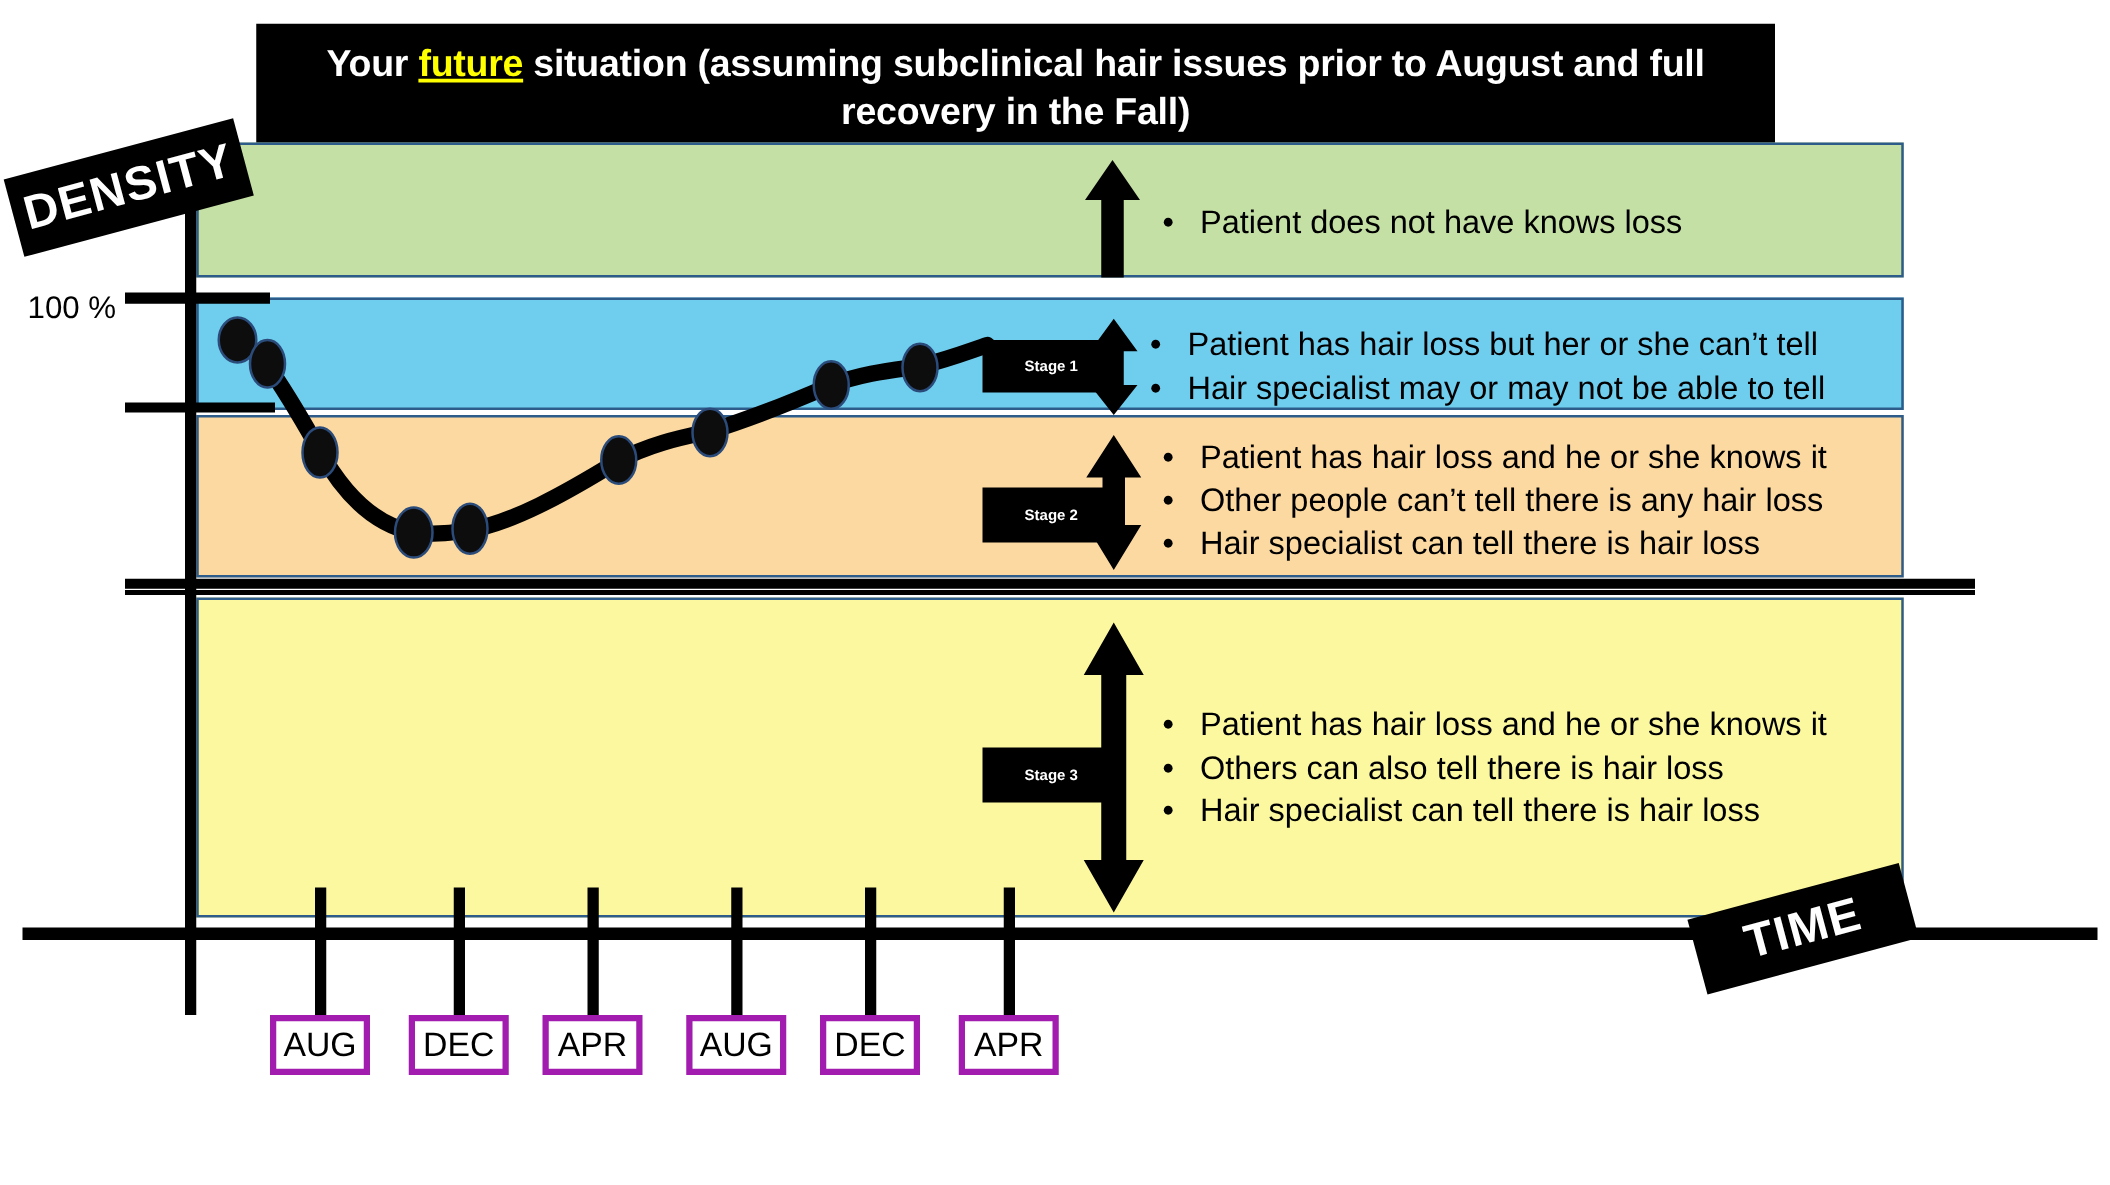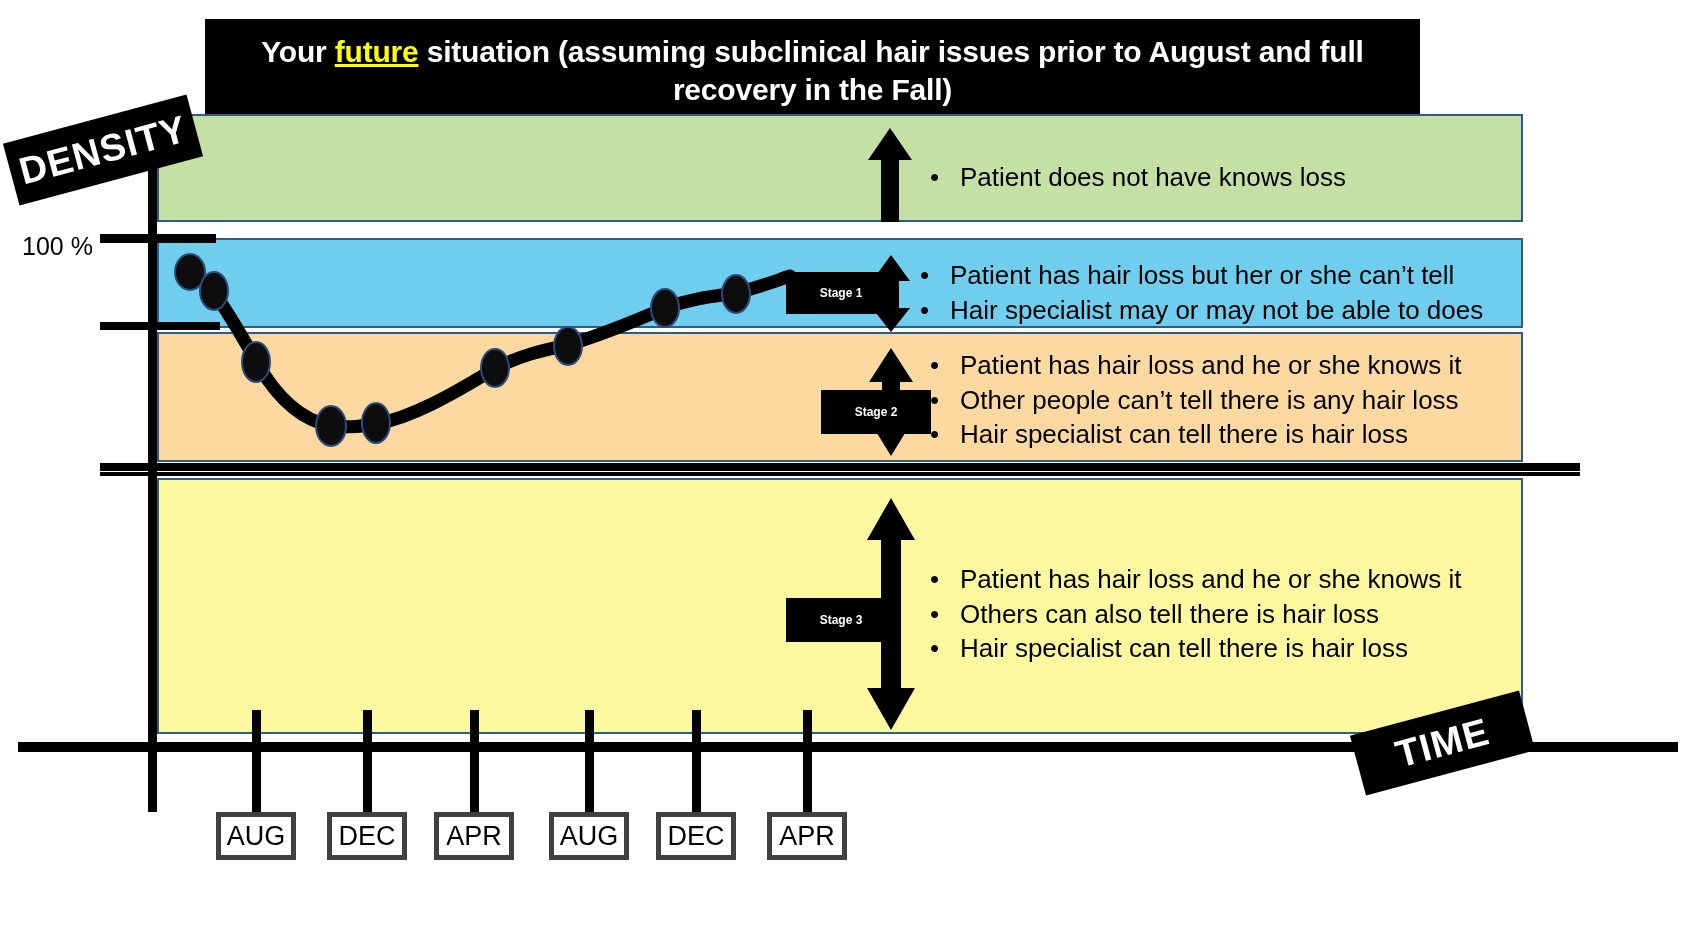--- a/index.html
+++ b/index.html
@@ -45,36 +45,36 @@
   #band-0{top:114px;height:108px;background:#c5e0a5;}
   #band-1{top:238px;height:90px;background:#6fcdee;}
   #band-2{top:332px;height:130px;background:#fbd9a0;}
   #band-3{top:478px;height:256px;background:#fbf8a0;}
 
   
   .stage-tag{position:absolute;background:#000;color:#fff;font-weight:700;
      font-size:12px;display:flex;align-items:center;justify-content:center;
      padding:3px 10px;white-space:nowrap;}
   #stage-1-tag{left:786px;top:272px;width:90px;height:36px;}
-  #stage-2-tag{left:786px;top:390px;width:90px;height:38px;margin-left:35px;}
+  #stage-2-tag{left:786px;top:390px;width:90px;height:38px;}
   #stage-3-tag{left:786px;top:598px;width:90px;height:38px;text-align:center;}
 
   
   .bullets{position:absolute;color:#000;font-size:26px;line-height:1.33;}
   .bullets .row{display:flex;align-items:flex-start;white-space:nowrap;}
   .bullets .dot{width:30px;flex:none;text-align:left;font-size:26px;}
   #bullets-0{left:930px;top:160px;}
   #bullets-1{left:920px;top:258px;}
   #bullets-2{left:930px;top:348px;}
   #bullets-3{left:930px;top:562px;}
 
   
   .xtick{position:absolute;width:9px;height:104px;background:#000;top:710px;}
   .month-box{position:absolute;top:812px;width:80px;height:48px;
-     border:5px solid #404040;background:#fff;color:#000;
+     border:5px solid #a21caf;background:#fff;color:#000;
      display:flex;align-items:center;justify-content:center;
      font-size:27px;box-sizing:border-box;}
 
   #chart-svg{position:absolute;left:0;top:0;width:1688px;height:948px;
      pointer-events:none;}
 </style>
 </head>
 <body>
 
 <div id="title-banner">
@@ -148,21 +148,21 @@
   </div>
 </div>
 
 <div class="bullets" id="bullets-1">
   <div class="row">
     <span class="dot">•</span>
     <span>Patient has hair loss but her or she can’t tell</span>
   </div>
   <div class="row">
     <span class="dot">•</span>
-    <span>Hair specialist may or may not be able to does</span>
+    <span>Hair specialist may or may not be able to tell</span>
   </div>
 </div>
 
 <div class="bullets" id="bullets-2">
   <div class="row">
     <span class="dot">•</span>
     <span>Patient has hair loss and he or she knows it</span>
   </div>
   <div class="row">
     <span class="dot">•</span>

